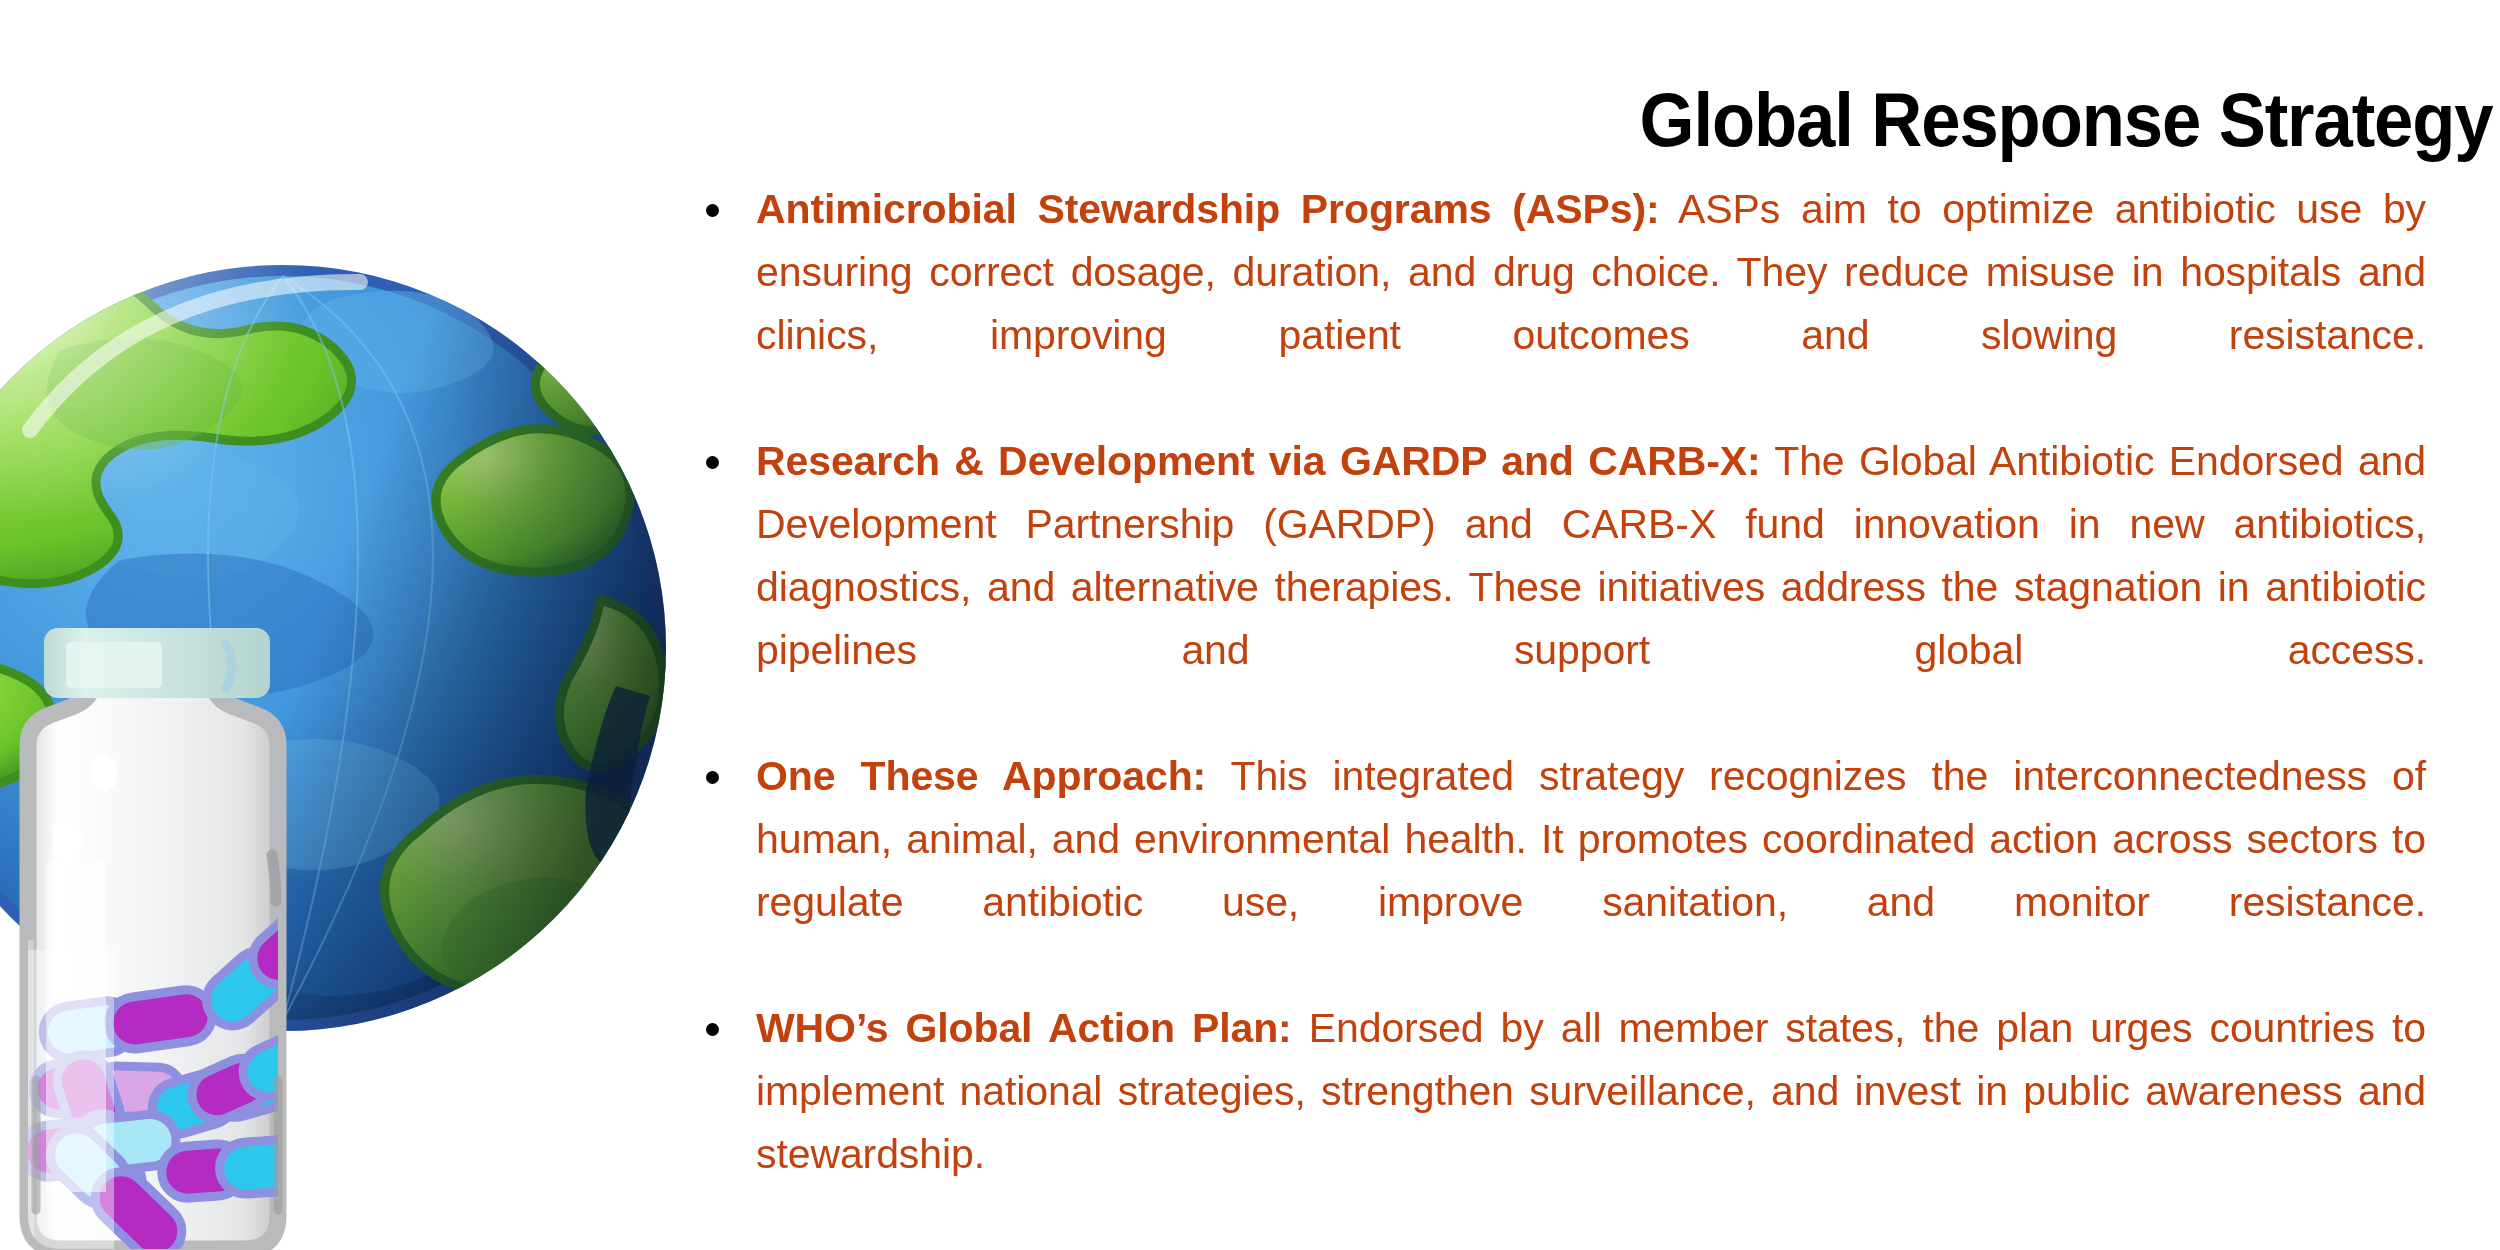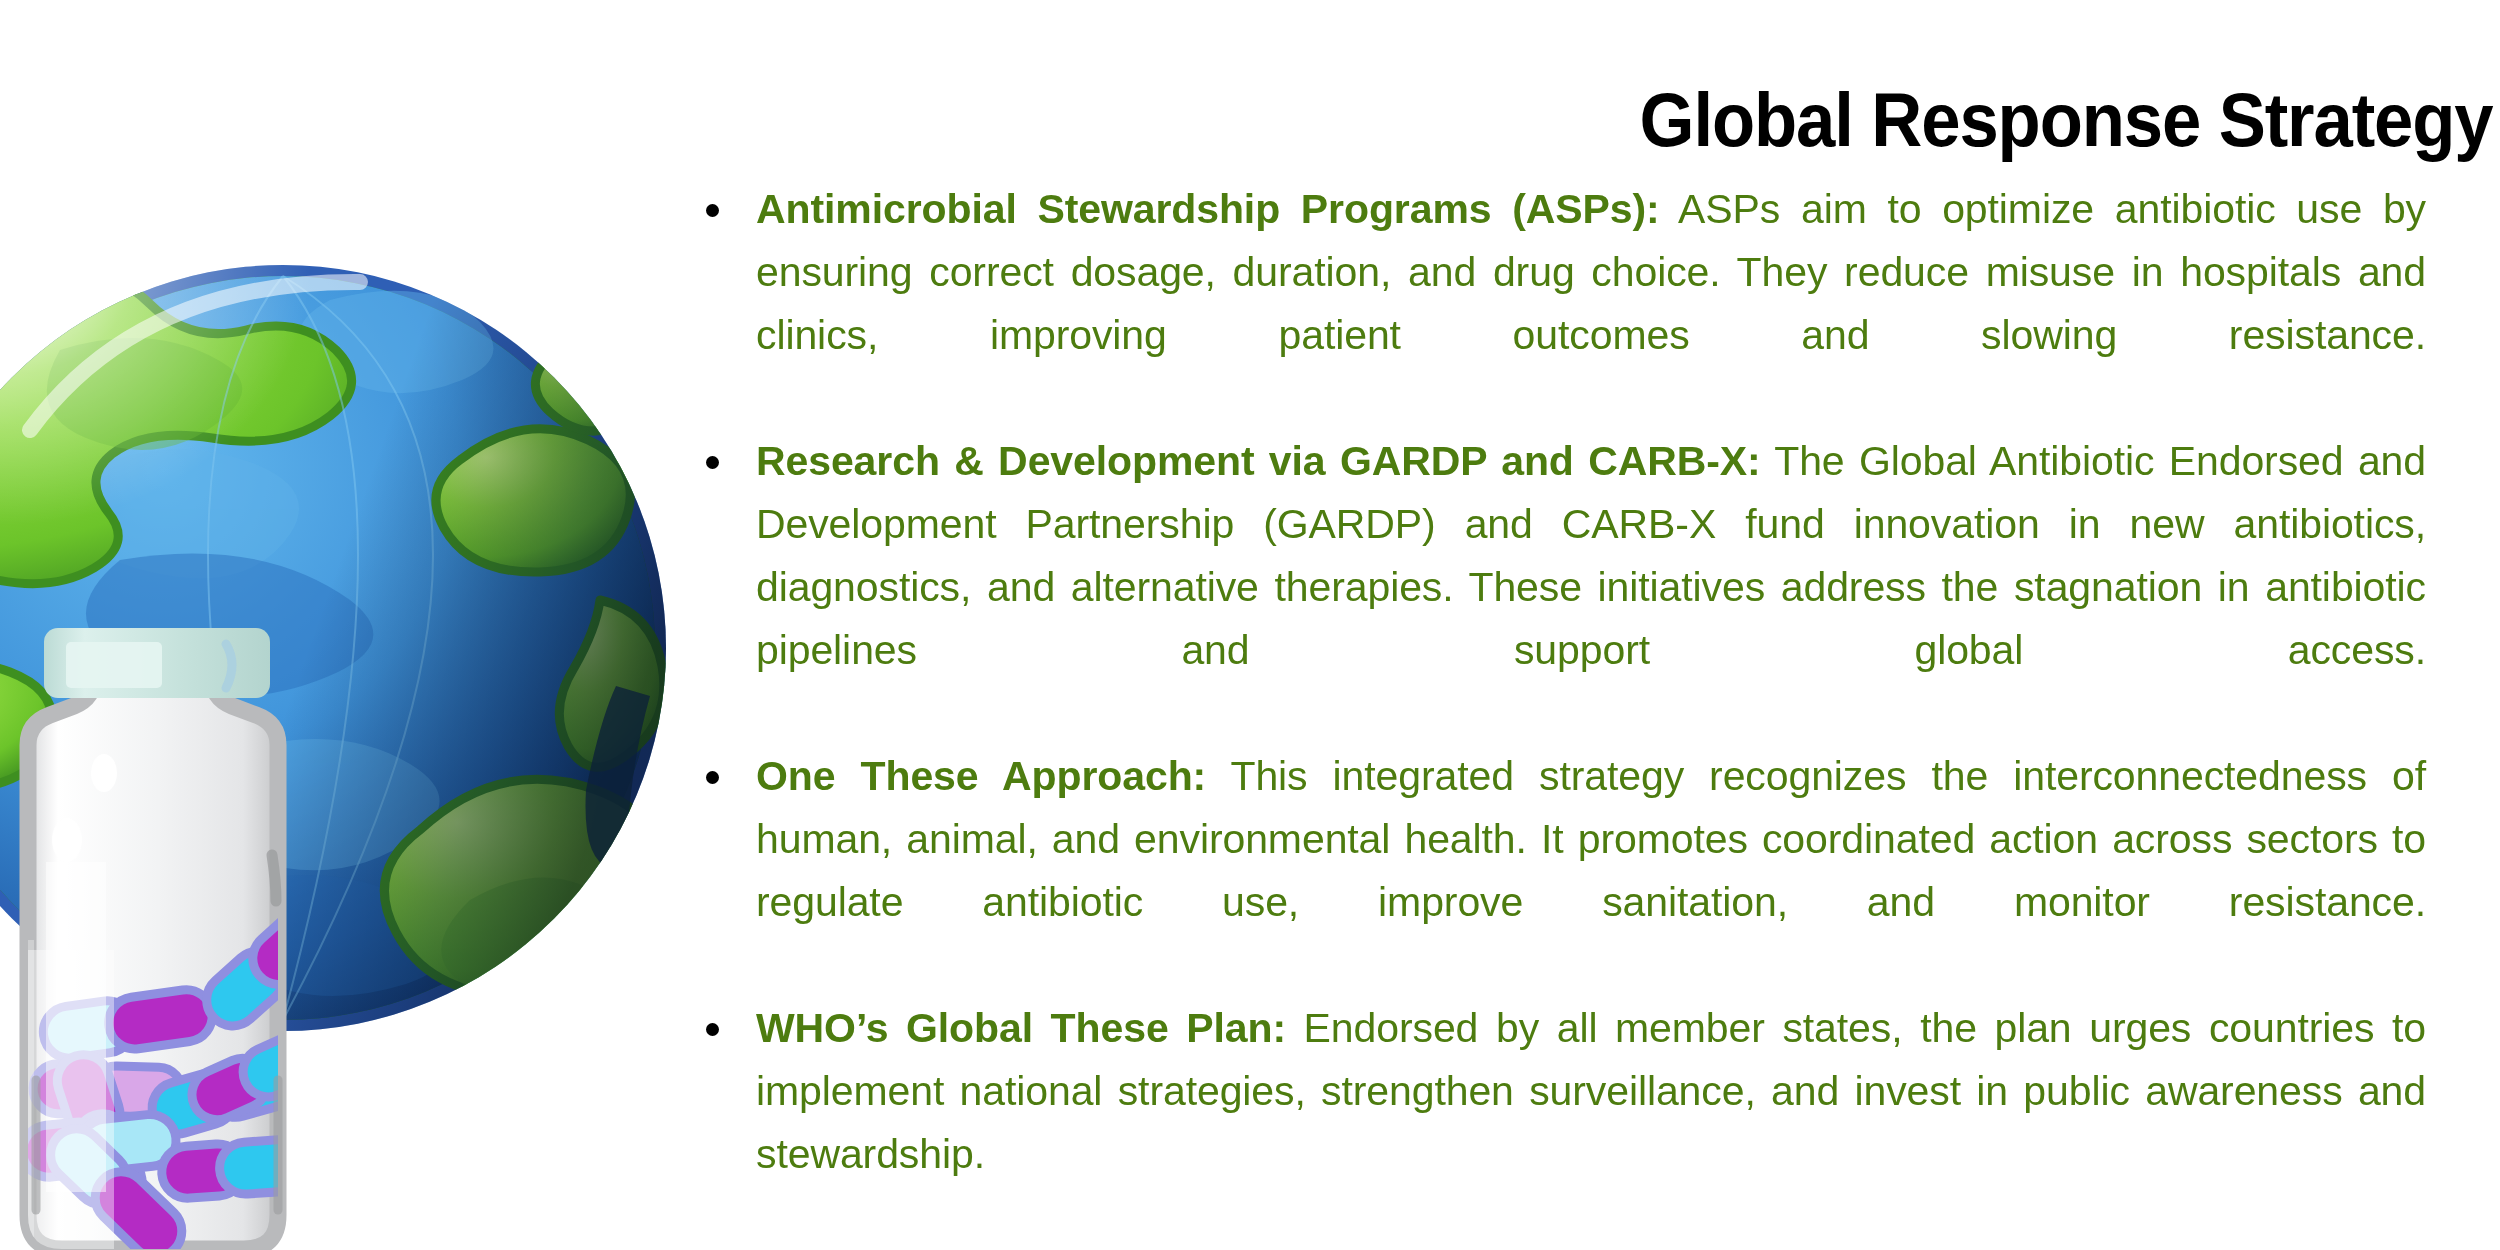--- a/index.html
+++ b/index.html
@@ -70,21 +70,21 @@
     margin: 0;
     padding: 0;
     list-style: none;
   }
   #bullets li {
     position: relative;
     padding-left: 78px;
     margin: 0;
     font-size: 41px;
     line-height: 63px;
-    color: #4d7c0f;
+    color: #c2410c;
     text-align: justify;
     text-justify: inter-word;
     letter-spacing: -0.1px;
   }
   #bullets li::before {
     content: "";
     position: absolute;
     left: 28px;
     top: 26px;
     width: 13px;
@@ -317,18 +317,18 @@
 
       <li>
         <span class="lead">Research &amp; Development via GARDP and CARB-X:</span><span class="body"> The Global Antibiotic Endorsed and Development Partnership (GARDP) and CARB-X fund innovation in new antibiotics, diagnostics, and alternative therapies. These initiatives address the stagnation in antibiotic pipelines and support global access.</span>
       </li>
 
       <li>
         <span class="lead">One These Approach:</span><span class="body"> This integrated strategy recognizes the interconnectedness of human, animal, and environmental health. It promotes coordinated action across sectors to regulate antibiotic use, improve sanitation, and monitor resistance.</span>
       </li>
 
       <li>
-        <span class="lead">WHO’s Global These Plan:</span><span class="body"> Endorsed by all member states, the plan urges countries to implement national strategies, strengthen surveillance, and invest in public awareness and stewardship.</span>
+        <span class="lead">WHO’s Global Action Plan:</span><span class="body"> Endorsed by all member states, the plan urges countries to implement national strategies, strengthen surveillance, and invest in public awareness and stewardship.</span>
       </li>
 
     </ul>
   </div>
 </div>
 
 </body></html>

